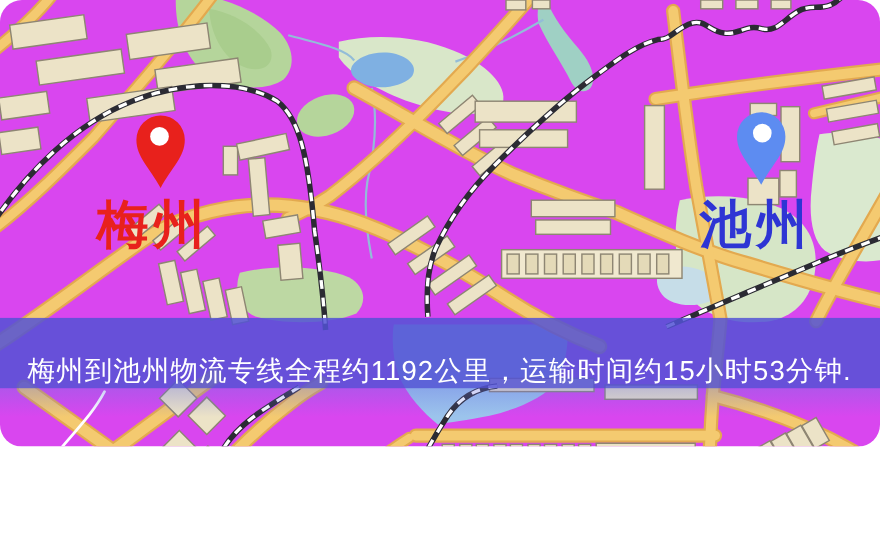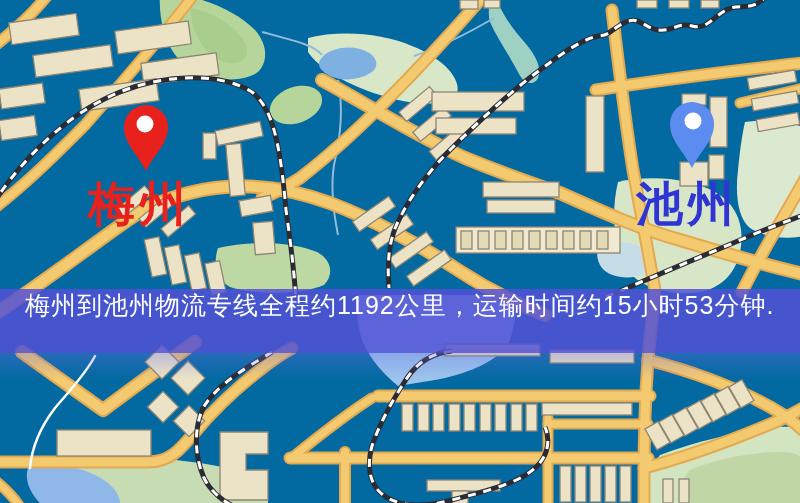--- a/index.html
+++ b/index.html
@@ -1,22 +1,22 @@
 <!DOCTYPE html>
 <html><head>
 <meta charset="utf-8">
 <style>
   html,body{margin:0;padding:0;background:#ffffff;}
-  .stage{position:relative;width:800px;height:503px;overflow:hidden;
-         font-family:"Liberation Sans",sans-serif;background:#0369a1;}
+  .stage{position:relative;width:800px;height:406px;overflow:hidden;
+         font-family:"Liberation Sans",sans-serif;background:#d946ef;border-radius:20px;}
   .stage svg{position:absolute;left:0;top:0;display:block;}
   .city-label{font-family:"Liberation Serif","DejaVu Serif",serif;
               font-size:47px;font-weight:bold;letter-spacing:4px;}
   .banner{position:absolute;left:0;top:289px;width:800px;height:64px;
-          background:rgba(82,82,213,0.85);display:flex;align-items:flex-start;
+          background:rgba(82,82,213,0.85);display:flex;align-items:flex-end;
           box-sizing:border-box;padding-left:25px;}
   .banner span{color:#ffffff;font-size:25px;letter-spacing:1px;
                font-family:"Liberation Sans","DejaVu Sans",sans-serif;}
   .banner-fade{position:absolute;left:0;top:353px;width:800px;height:26px;
                background:linear-gradient(rgba(104,112,228,0.34),rgba(104,112,228,0));
                pointer-events:none;}
 </style>
 </head>
 <body>
 

